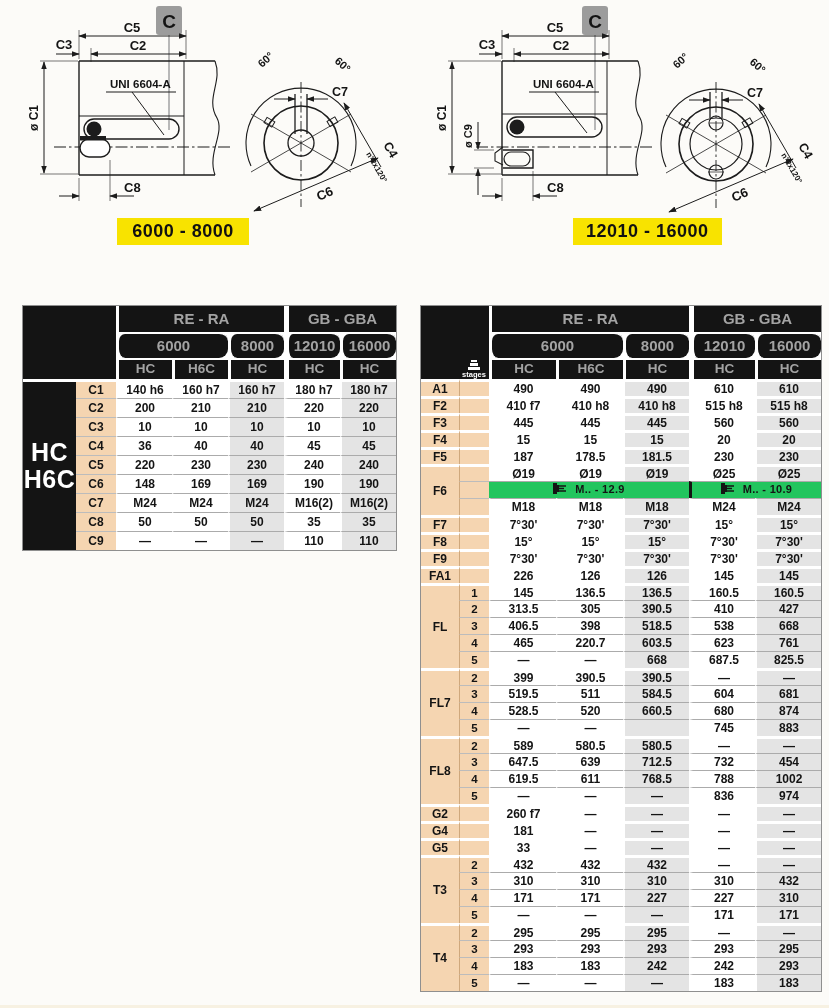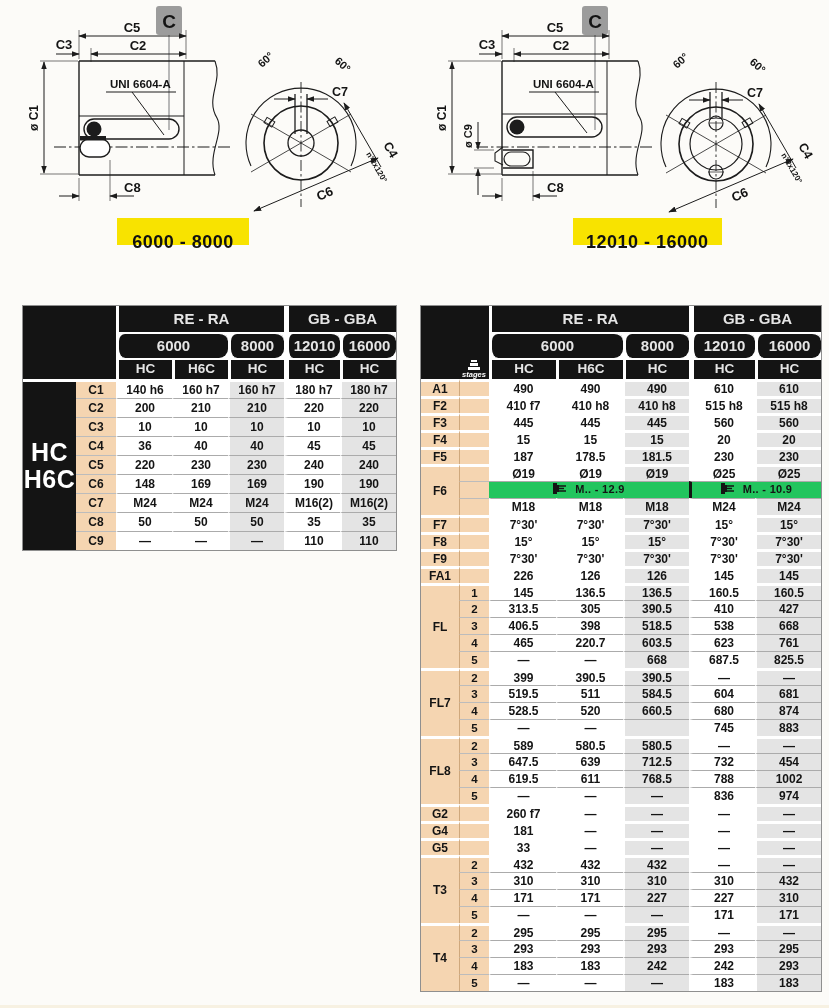--- a/index.html
+++ b/index.html
@@ -19,42 +19,42 @@
 
   .caption {
     position: absolute;
     background: #f8e300;
     color: #111;
     font-weight: bold;
     font-size: 18px;
     line-height: 26px;
     height: 27px;
     text-align: center;
-    padding: 11px 13px;
+    padding: 0 13px;
     letter-spacing: .5px;
   }
   #caption-left  { left: 117px; top: 218px; min-width: 132px; }
   #caption-right { left: 552px; top: 218px; min-width: 142px; margin-left: 21px; }
 
   table.dim-table {
     position: absolute;
     border-collapse: separate;
     border-spacing: 0;
     table-layout: fixed;
     background: #ffffff;
     border: 1px solid #8f8f8f;
   }
   #left-table  { left: 22px;  top: 305px; width: 373px; }
   #right-table { left: 420px; top: 305px; width: 400px; }
 
   th, td { padding: 0; text-align: center; vertical-align: middle; line-height: 1.05; }
 
   .corner { background: #141414; position: relative; }
   .h1, .h2, .h3 {
-    background: #141414; color: #e5e5e5; font-weight: bold;
+    background: #141414; color: #a3a3a3; font-weight: bold;
     border-left: 3px solid #fff;
     margin-left: 30px;
   }
   .h1 { font-size: 15px;   height: 26px; }
   .h2 { font-size: 15px;   height: 26px; border-top: 2px solid #fff; border-radius: 9px; }
   .h3 { font-size: 13.5px; height: 21px; border-top: 2px solid #fff; }
   .gsep { border-left-width: 5px; }
 
   #left-table  tbody td { height: 19px; }
   #right-table tbody td { height: 17px; }
@@ -85,21 +85,20 @@
 
   .span-cell { background: #22c55e; font-weight: bold; font-size: 11px; white-space: nowrap; }
   .span-div  { border-left: 3px solid #141414; }
   .bolt-icon { display: inline-block; vertical-align: middle; margin-right: 9px; }
   .bolt-text { display: inline-block; vertical-align: middle; letter-spacing: .3px; }
 
   .stages-tag {
     position: absolute; left: 38px; bottom: 1px; width: 30px;
     color: #fff; font-size: 7.5px; line-height: 1; text-align: center;
     font-weight: bold;
-    font-style: italic;
   }
   .stages-tag .glyph { display: block; margin: 0 auto 1px; }
 
   #page-edge-artifact {
     position: absolute; left: 0; bottom: 0; width: 100%; height: 3px;
     background: #f3e9cf; opacity: .55;
   }
 </style>
 </head>
 <body>

